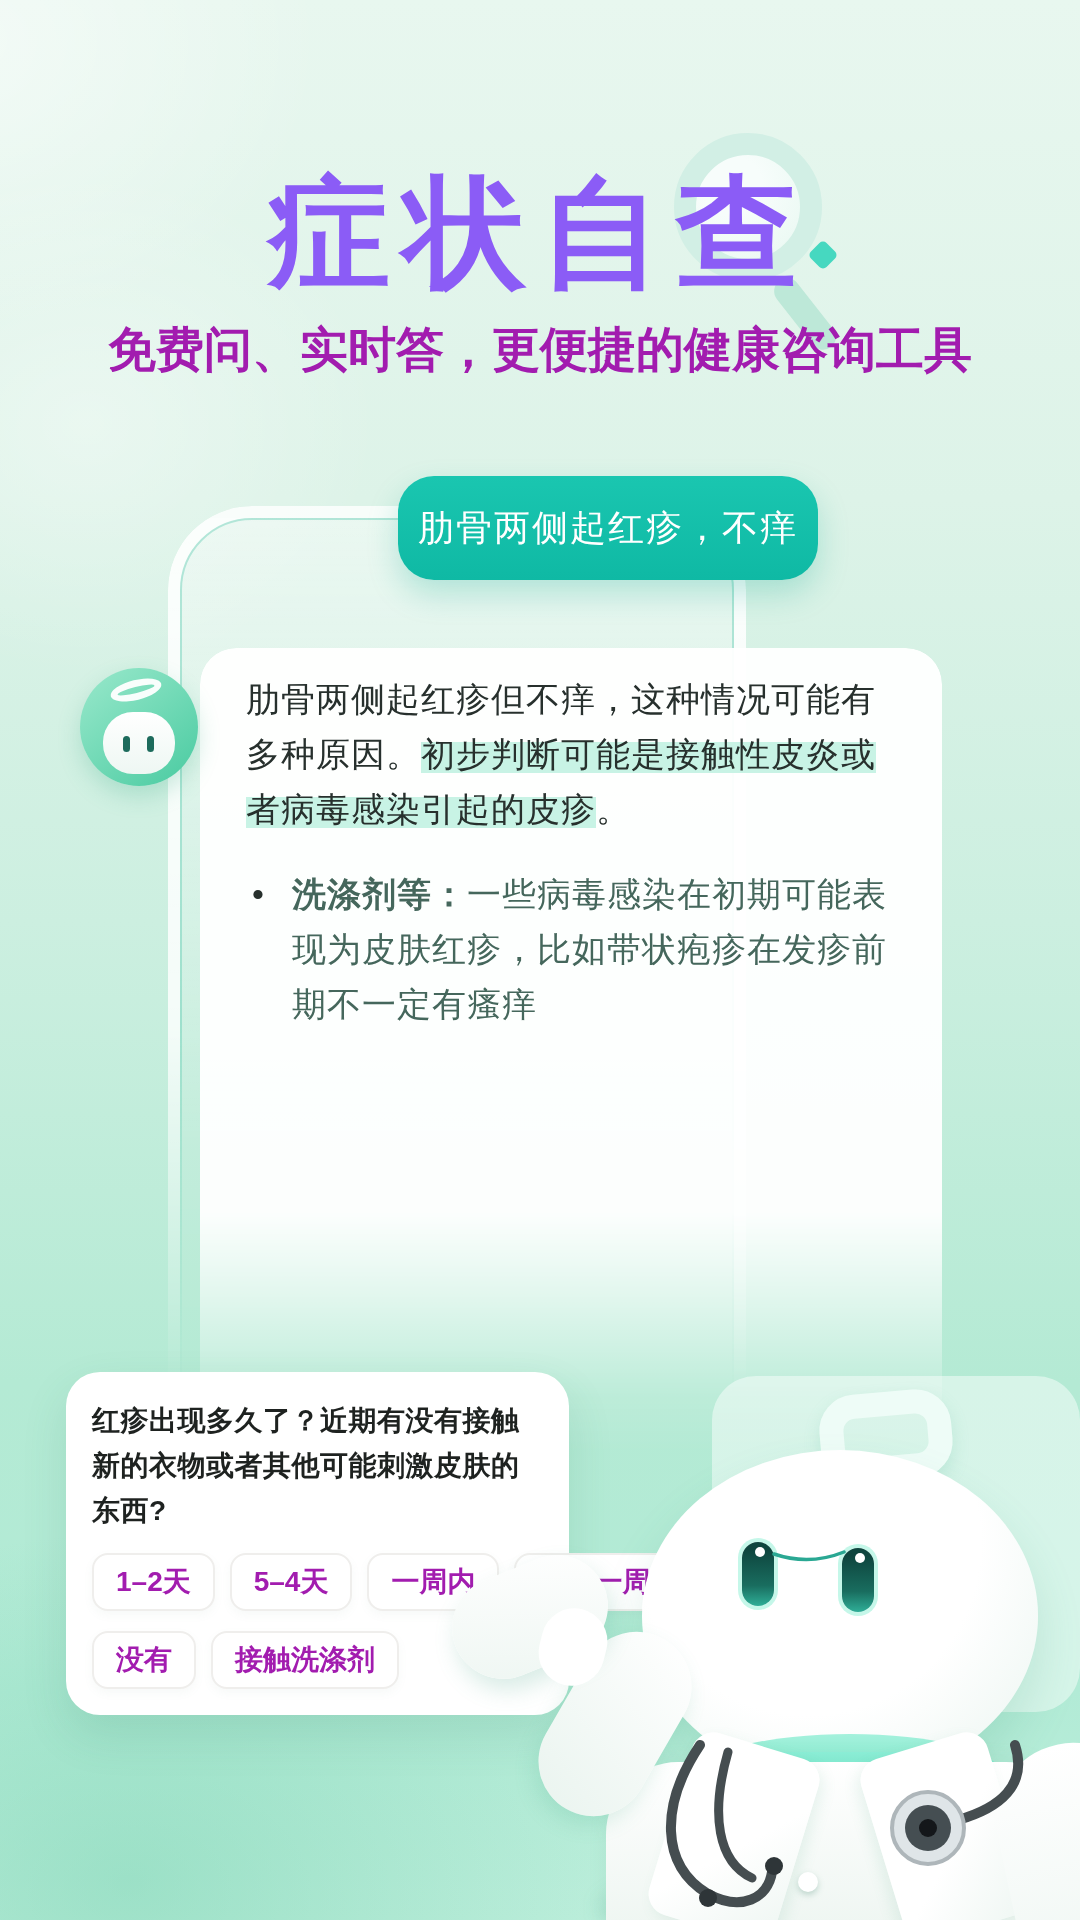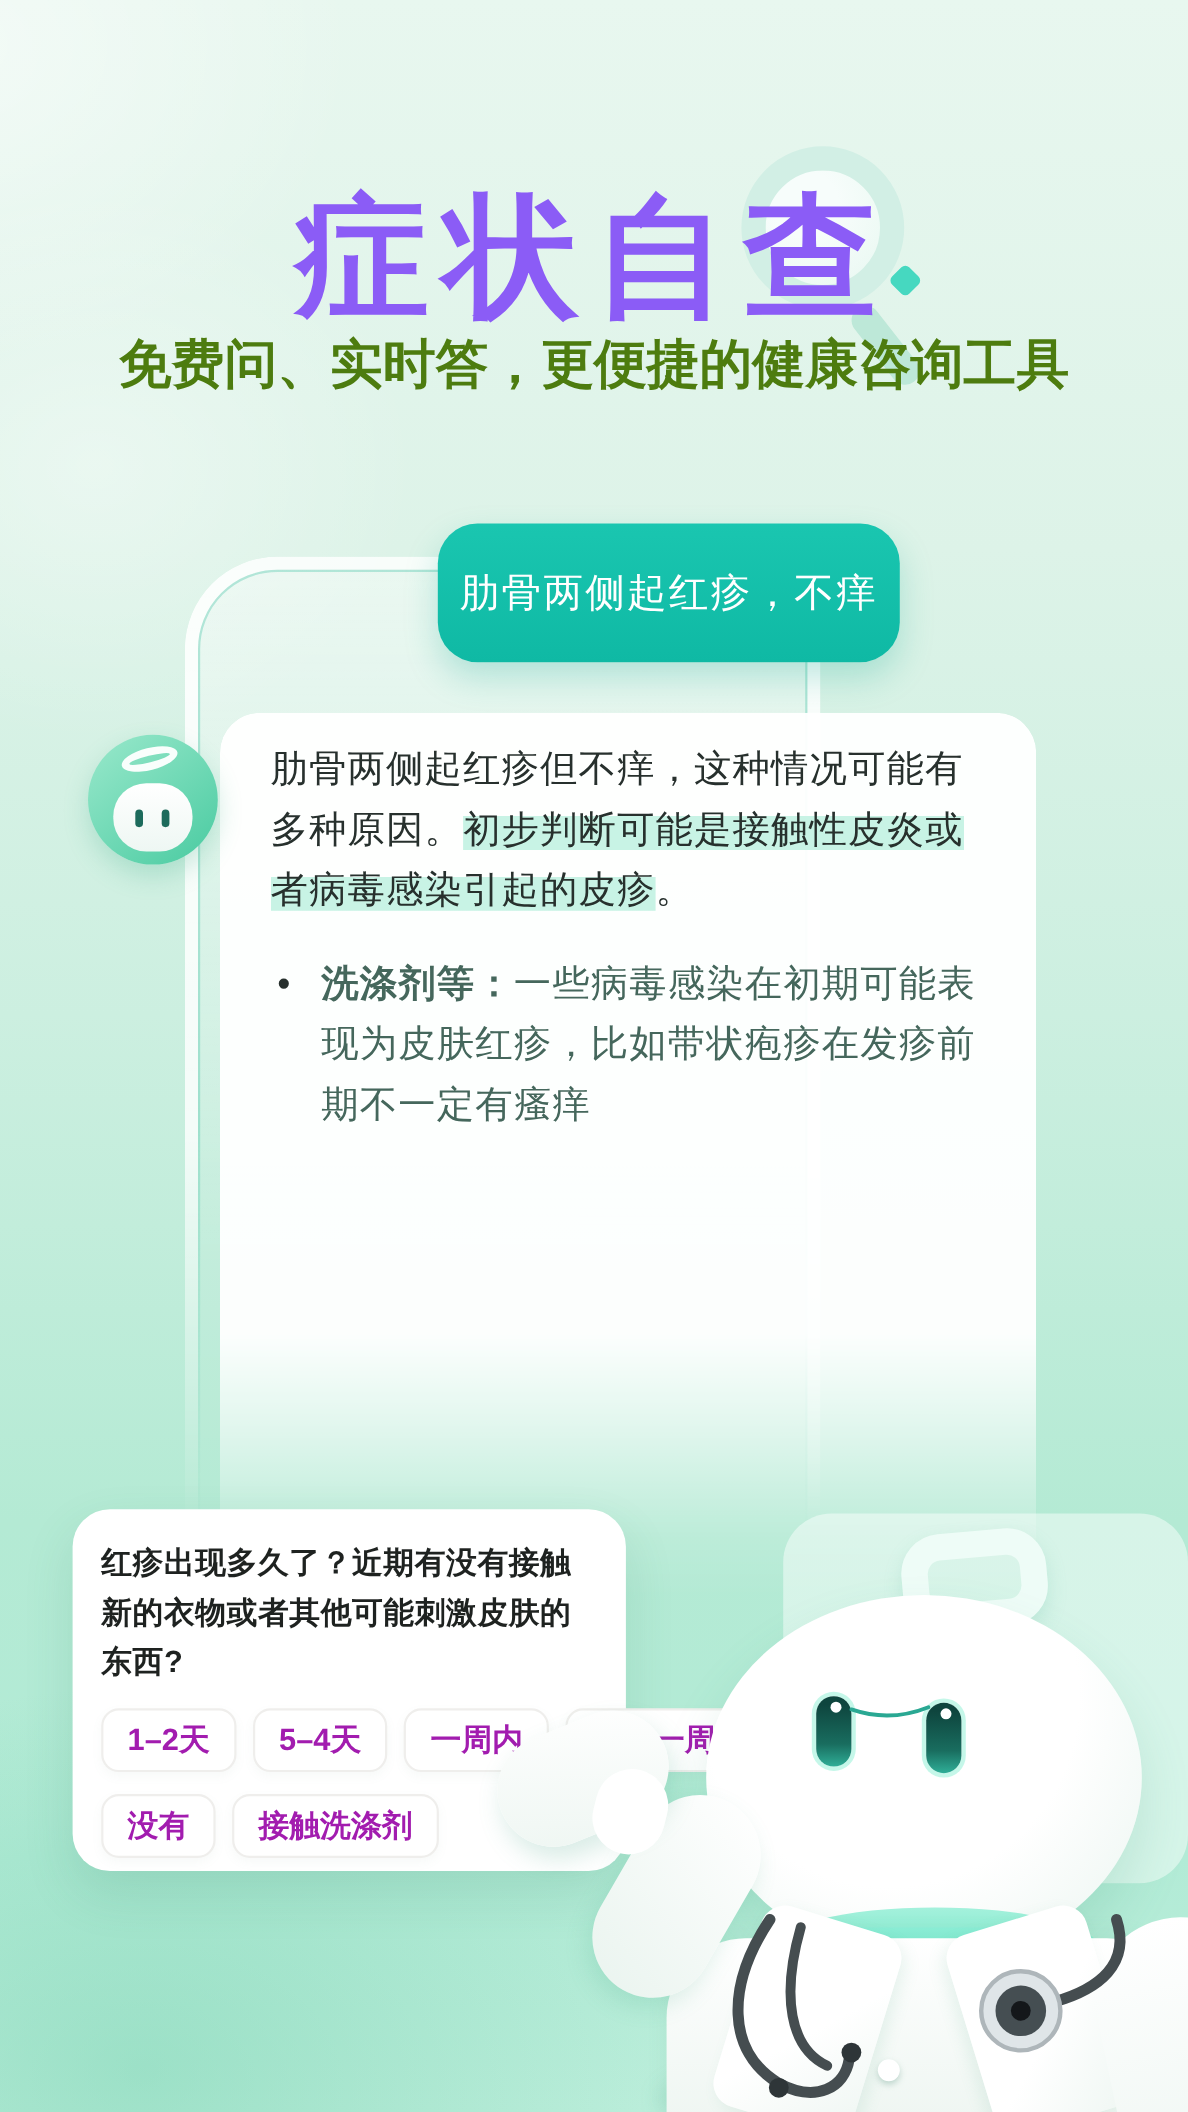--- a/index.html
+++ b/index.html
@@ -13,22 +13,22 @@
       linear-gradient(180deg,#e8f7ef 0%,#ddf3e8 26%,#ccefe0 48%,#b4ead4 72%,#b2ebd6 88%,#bceedb 100%);
   }
   .abs{position:absolute;}
 
   
   .title{
     left:0;right:0;top:168px;text-align:center;z-index:3;
     font-size:122px;font-weight:900;letter-spacing:14px;color:#8b5cf6;line-height:1.08;
   }
   .subtitle{
-    left:0;right:0;top:299px;text-align:center;z-index:3;
-    font-size:48px;font-weight:600;color:#4d7c0f;letter-spacing:0px;
+    left:0;right:0;top:318px;text-align:center;z-index:3;
+    font-size:48px;font-weight:600;color:#a21caf;letter-spacing:0px;
   }
   .magnifier-lens{
     left:674px;top:133px;width:148px;height:148px;border-radius:50%;z-index:1;
     border:22px solid #d2efe5;background:radial-gradient(circle at 35% 30%, #f7fdfb 30%, rgba(236,250,245,.55));
     box-sizing:border-box;
   }
   .magnifier-handle{
     left:792px;top:272px;width:26px;height:84px;border-radius:14px;z-index:1;
     background:#bde8d8;transform:rotate(-38deg);
   }
@@ -47,21 +47,21 @@
     mask-image:linear-gradient(to bottom,#000 55%,transparent 94%);
     box-sizing:border-box;
   }
   .phone-frame::before{
     content:"";position:absolute;inset:0;border-radius:72px 72px 0 0;
     border:2px solid rgba(70,195,165,.35);
   }
 
   
   .user-bubble{
-    left:398px;top:476px;width:420px;height:126px;z-index:3;
+    left:398px;top:476px;width:420px;height:104px;z-index:3;
     background:linear-gradient(180deg,#1ac6b0,#0fb9a4);
     border-radius:36px;display:flex;align-items:center;justify-content:center;
     box-shadow:0 14px 30px rgba(20,170,148,.25);
   }
   .user-bubble span{color:#ffffff;font-size:36px;font-weight:500;letter-spacing:2px;}
 
   
   .ai-avatar{
     left:80px;top:668px;width:118px;height:118px;border-radius:50%;z-index:3;
     background:linear-gradient(140deg,#93e6c8 8%,#55cfa7 85%);
@@ -92,21 +92,21 @@
   .ai-bubble ul{list-style:none;margin:30px 0 0;padding:0;}
   .ai-bubble li{position:relative;padding-left:46px;margin-top:22px;}
   .ai-bubble li::before{content:"•";position:absolute;left:6px;top:0;color:#27302d;}
   .ai-bubble .term{font-weight:800;}
   .ai-bubble li.fading{color:#45675c;}
 
   
   .question-card{
     left:66px;top:1372px;width:503px;z-index:4;
     background:#ffffff;border-radius:34px;box-sizing:border-box;
-    padding:26px 26px 12px 26px;
+    padding:26px 26px 26px 26px;
     box-shadow:0 20px 45px rgba(40,120,95,.14);
   }
   .question-text{font-size:28px;line-height:45px;font-weight:600;color:#1e2220;letter-spacing:.5px;}
   .chip-row{display:flex;gap:15px;margin-top:20px;}
   .chip{
     height:58px;padding:0 22px;border-radius:16px;background:#ffffff;
     border:2px solid #efeeec;display:flex;align-items:center;justify-content:center;
     font-size:28px;font-weight:600;color:#a21caf;box-sizing:border-box;
     box-shadow:0 4px 10px rgba(120,150,135,.06);cursor:pointer;white-space:nowrap;
   }

